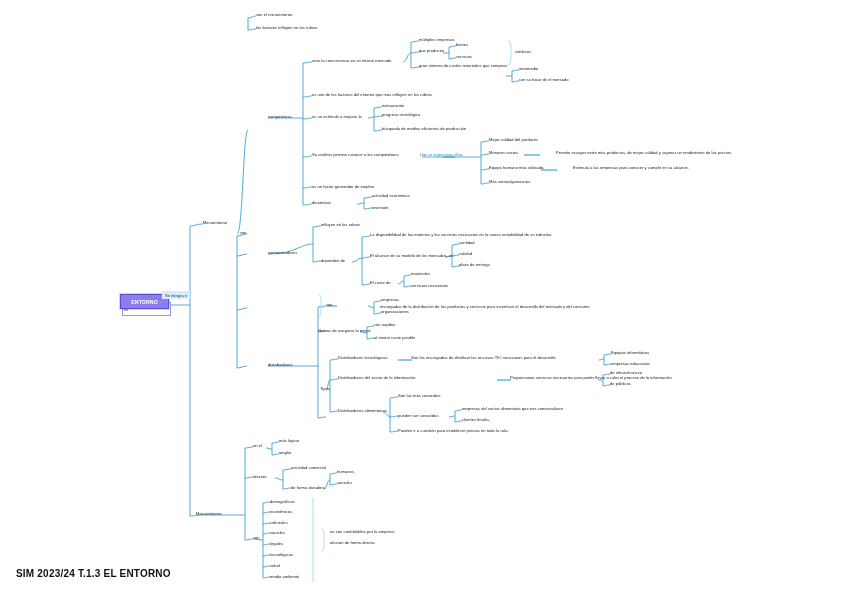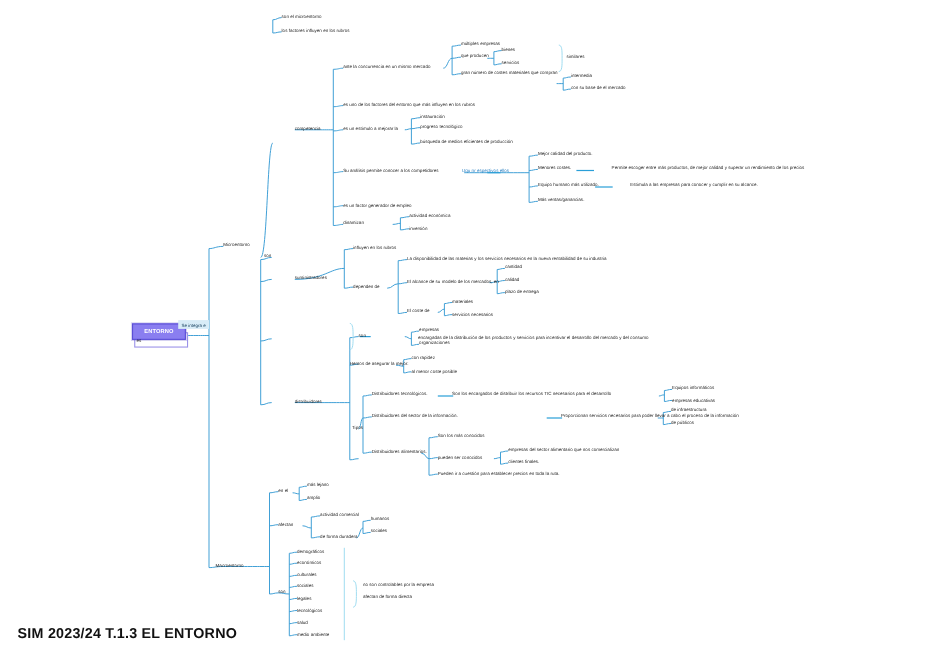--- a/index.html
+++ b/index.html
@@ -22,21 +22,21 @@
   }
   .root-shadow{
     position:absolute;background:#ffffff;border:1px solid #9b92e8;
   }
   .tag{
     position:absolute;background:#d8ecf7;color:#17405e;font-size:4.1px;
     padding:1.5px 3px;white-space:nowrap;
   }
   .lbl-accent{color:#2a7fc1;}
   .caption{
-    position:absolute;left:16px;top:568px;font-size:13px;font-weight:bold;
+    position:absolute;left:16px;top:568px;font-size:10px;font-weight:bold;
     color:#111111;letter-spacing:.2px;
   }
 </style>
 </head>
 <body>
 
 <div id="canvas">
 
   <svg class="links" viewBox="0 0 848 599">
     <g fill="none" stroke="#3f9fd6" stroke-width="0.9">

